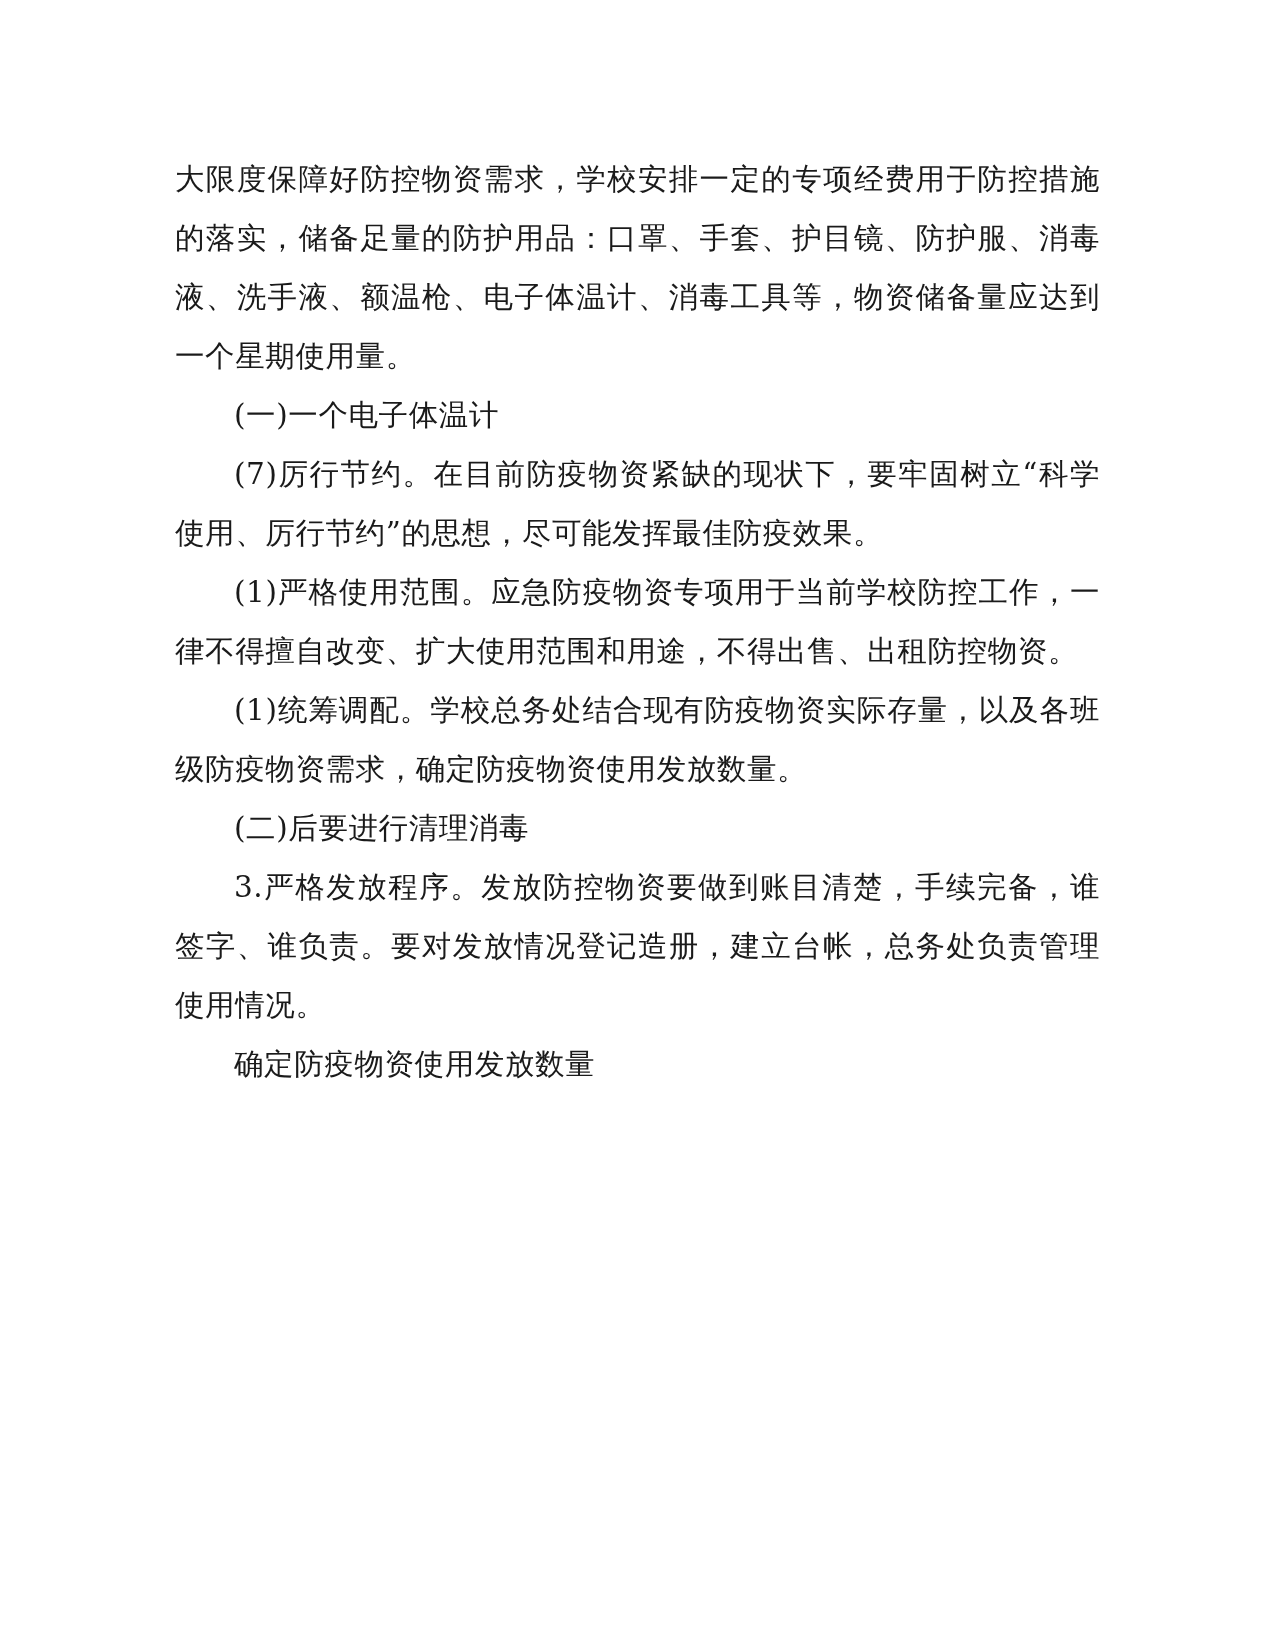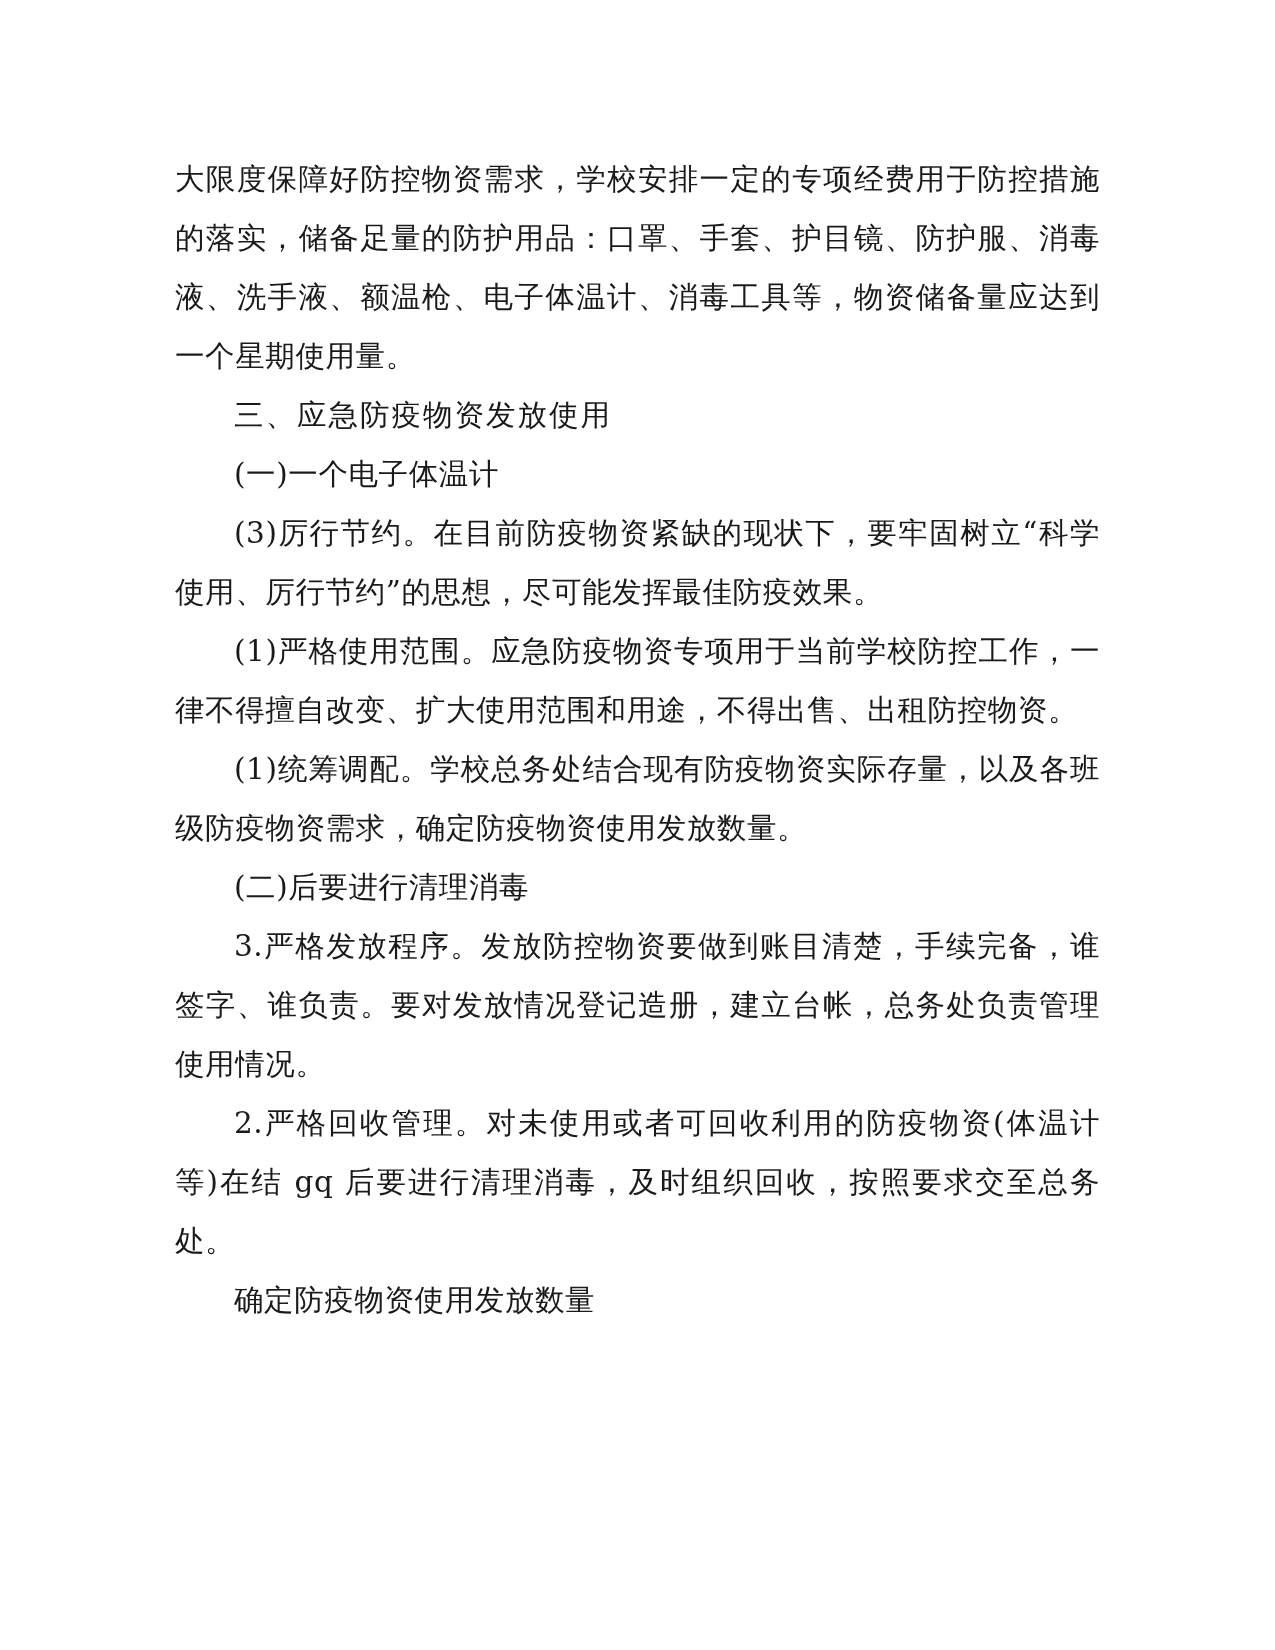--- a/index.html
+++ b/index.html
@@ -44,32 +44,30 @@
 </style>
 </head>
 <body>
 
 <div class="page">
   <div class="doc-body">
 
     <p class="para">大限度保障好防控物资需求，学校安排一定的专项经费用于防控措施的落实，储备足量的防护用品：口罩、手套、护目镜、防护服、消毒液、洗手液、额温枪、电子体温计、消毒工具等，物资储备量应达到一个星期使用量。</p>
 
 
-    <p class="para heading">三、应急防疫物资发放使用</p>
 
     <p class="para indent2">(一)一个电子体温计</p>
 
-    <p class="para indent2">(3)厉行节约。在目前防疫物资紧缺的现状下，要牢固树立“科学使用、厉行节约”的思想，尽可能发挥最佳防疫效果。</p>
+    <p class="para indent2">(7)厉行节约。在目前防疫物资紧缺的现状下，要牢固树立“科学使用、厉行节约”的思想，尽可能发挥最佳防疫效果。</p>
 
     <p class="para indent2">(1)严格使用范围。应急防疫物资专项用于当前学校防控工作，一律不得擅自改变、扩大使用范围和用途，不得出售、出租防控物资。</p>
 
     <p class="para indent2">(1)统筹调配。学校总务处结合现有防疫物资实际存量，以及各班级防疫物资需求，确定防疫物资使用发放数量。</p>
 
     <p class="para indent2">(二)后要进行清理消毒</p>
 
     <p class="para indent2">3.严格发放程序。发放防控物资要做到账目清楚，手续完备，谁签字、谁负责。要对发放情况登记造册，建立台帐，总务处负责管理使用情况。</p>
 
-    <p class="para indent2">2.严格回收管理。对未使用或者可回收利用的防疫物资(体温计等)在结 gq 后要进行清理消毒，及时组织回收，按照要求交至总务处。</p>
 
     <p class="para indent2">确定防疫物资使用发放数量</p>
 
   </div>
 </div>
 
 </body></html>

